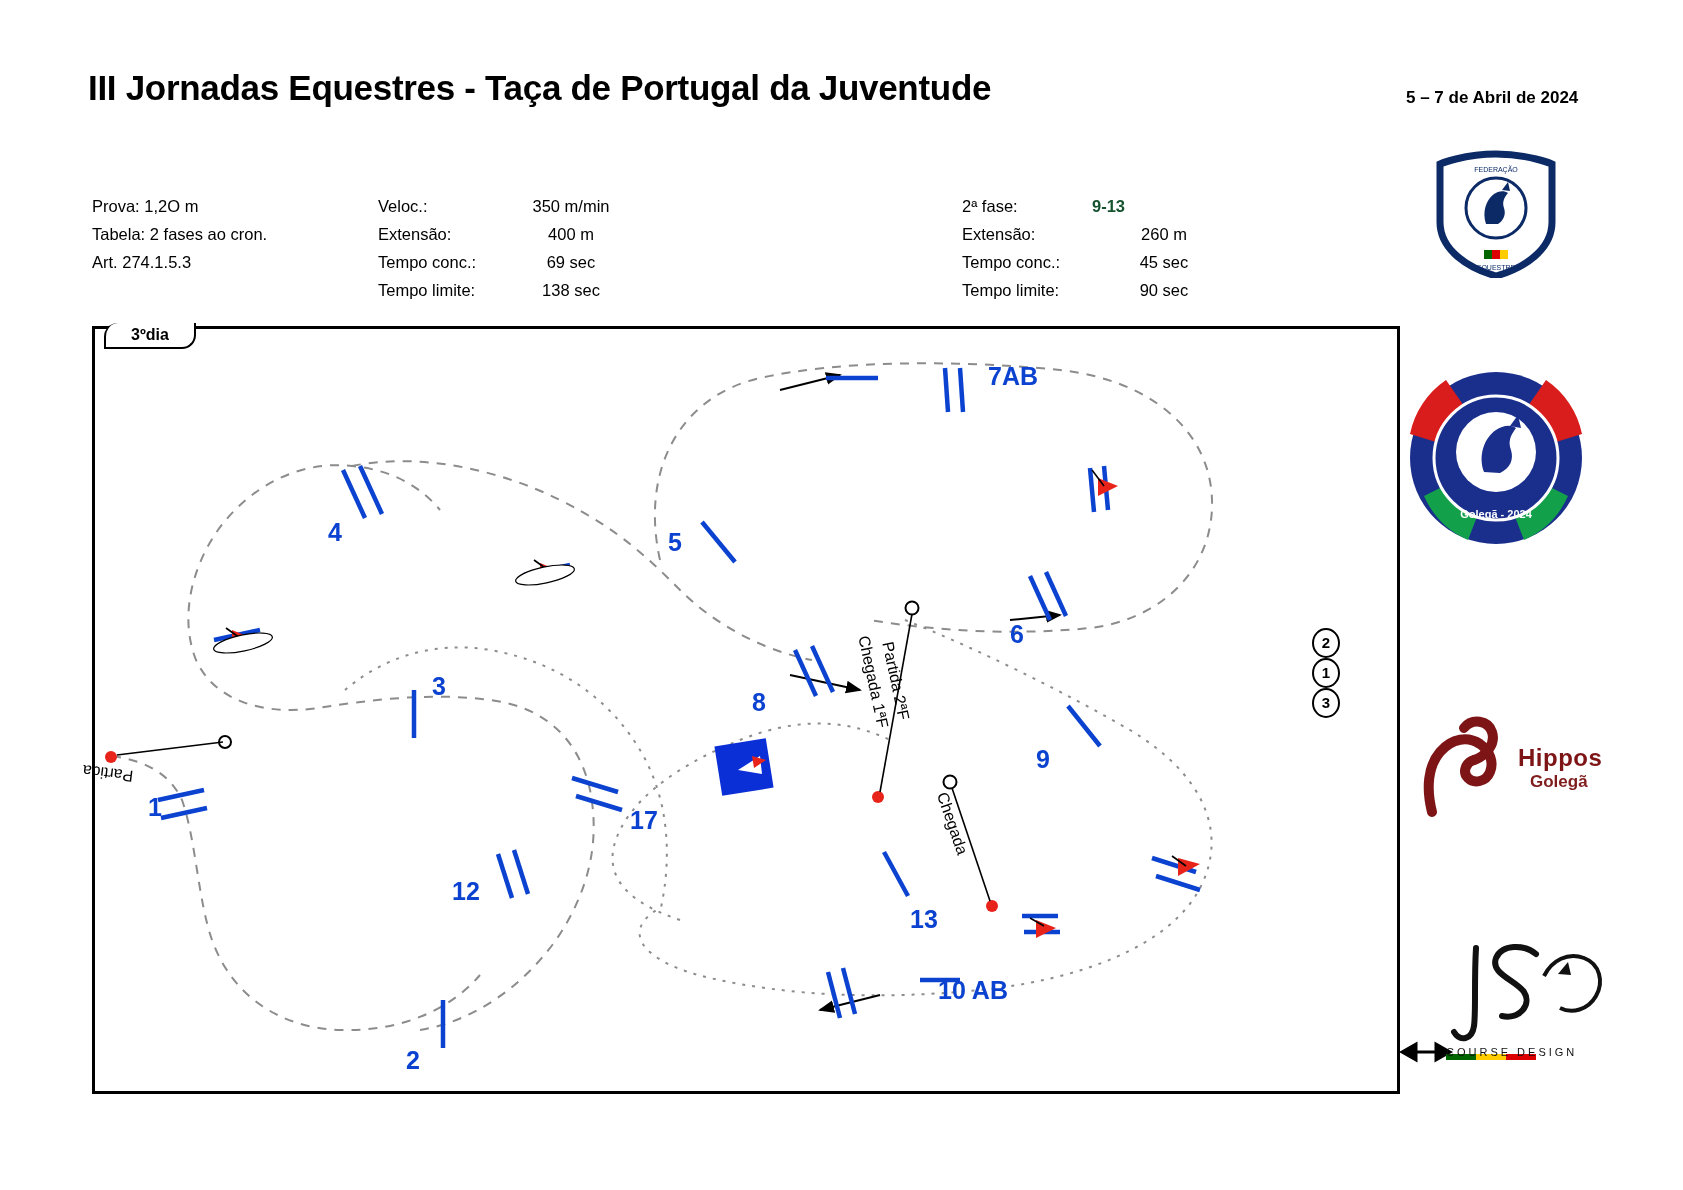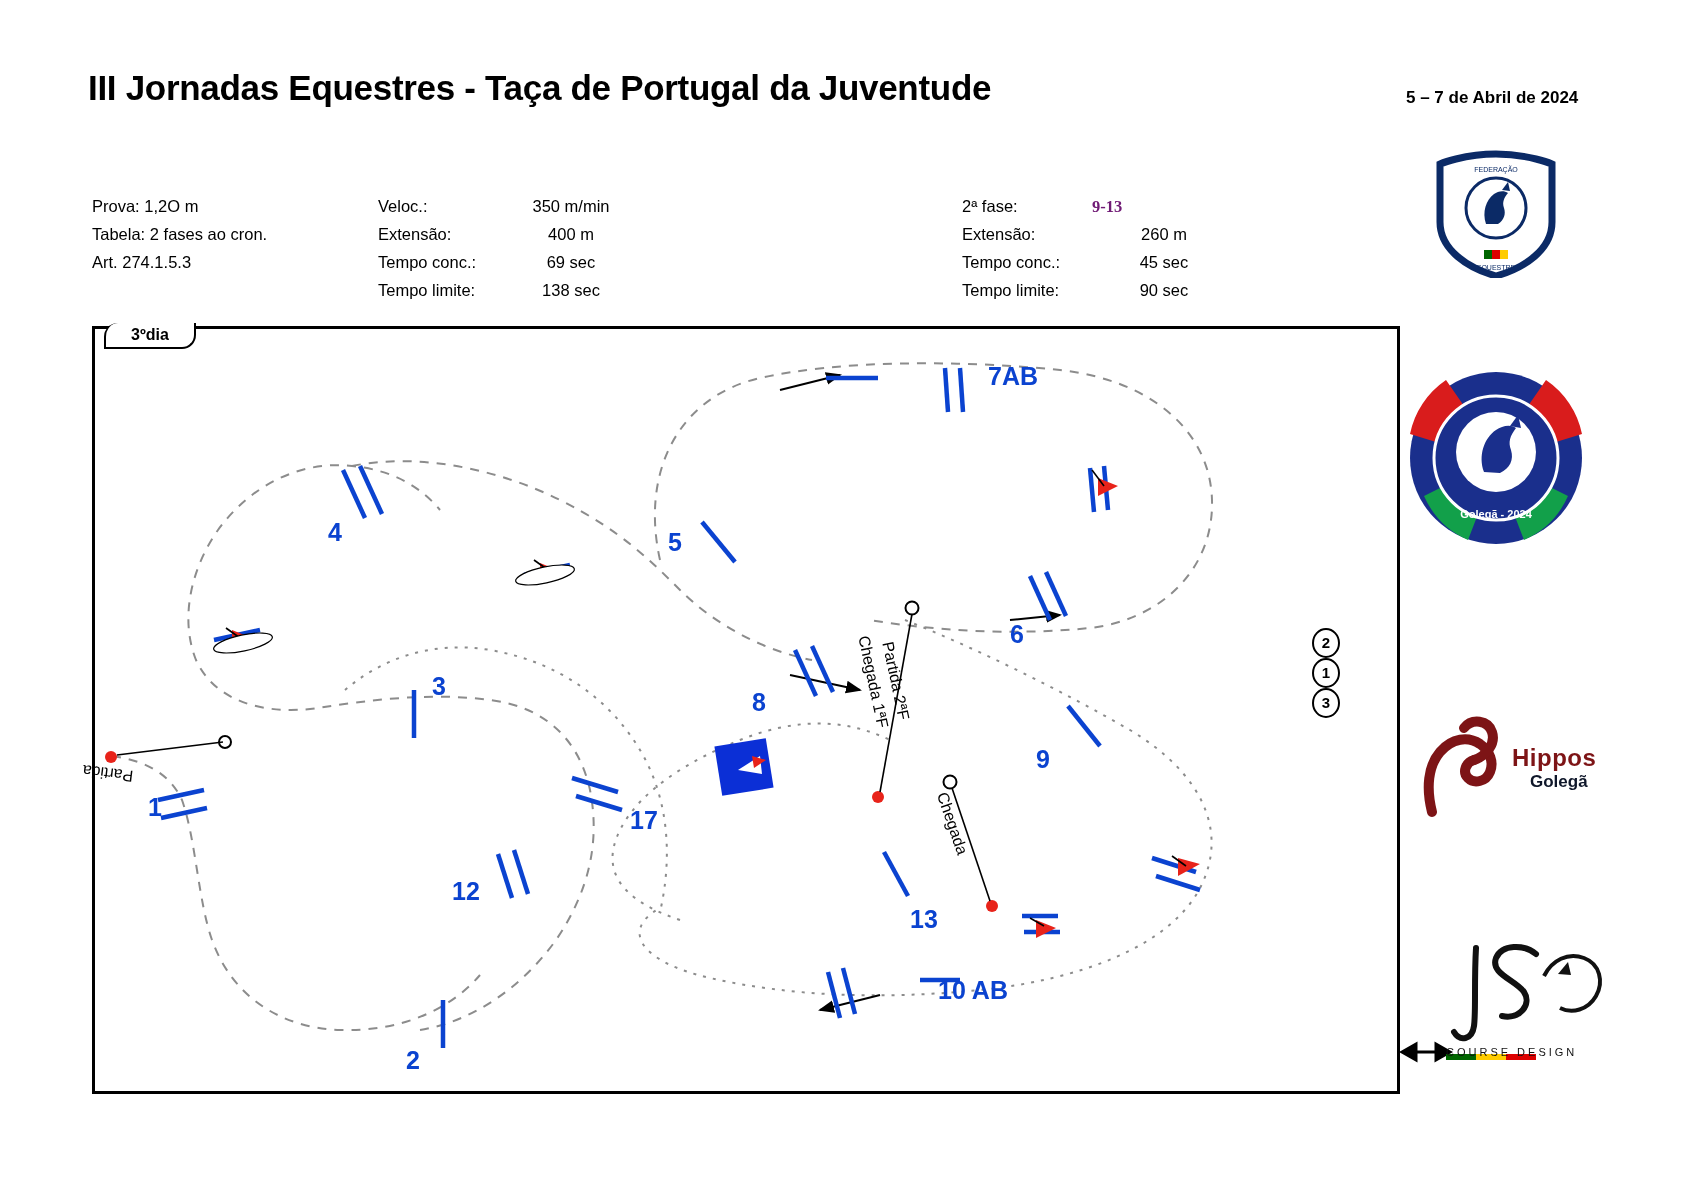--- a/index.html
+++ b/index.html
@@ -52,21 +52,21 @@
   #info-mid   { left: 378px; top: 192px; }
   #info-right { left: 962px; top: 192px; }
 
   .row { display: block; height: 28px; }
   .lbl { display: inline-block; }
   .val { display: inline-block; text-align: center; margin-left: 27px; }
   #info-mid .lbl  { width: 124px; }
   #info-mid .val  { width: 84px; }
   #info-right .lbl{ width: 130px; }
   #info-right .val{ width: 90px; }
-  .accent-red { color: #701a75; font-weight: bold; font-family: Liberation Serif, serif; }
+  .accent-red { color: #14532d; font-weight: bold; }
 
   
   #arena {
     position: absolute;
     left: 92px;
     top: 326px;
     width: 1308px;
     height: 768px;
     border: 3.5px solid #000;
     box-sizing: border-box;
@@ -134,34 +134,34 @@
 
   
   .logo { position: absolute; }
   #fep-logo   { left: 1432px; top: 150px; width: 128px; height: 128px; }
   #jej-logo   { left: 1406px; top: 368px; width: 180px; height: 180px; }
   #hippos     { left: 1410px; top: 700px; width: 200px; height: 130px; }
   #js-logo    { left: 1440px; top: 920px; width: 180px; height: 150px; }
 
   #hippos .hippos-text {
     position: absolute;
-    left: 102px;
+    left: 108px;
     top: 44px;
     font-size: 24px;
     font-weight: bold;
     color: #7d1416;
     letter-spacing: 0.5px;
   }
   #hippos .hippos-sub {
     position: absolute;
     left: 120px;
     top: 72px;
     font-size: 17px;
     font-weight: bold;
-    color: #0f172a;
+    color: #7f1d1d;
   }
   #js-logo .js-sub {
     position: absolute;
     left: 6px;
     top: 126px;
     font-size: 11px;
     letter-spacing: 3px;
     color: #111;
   }
 

